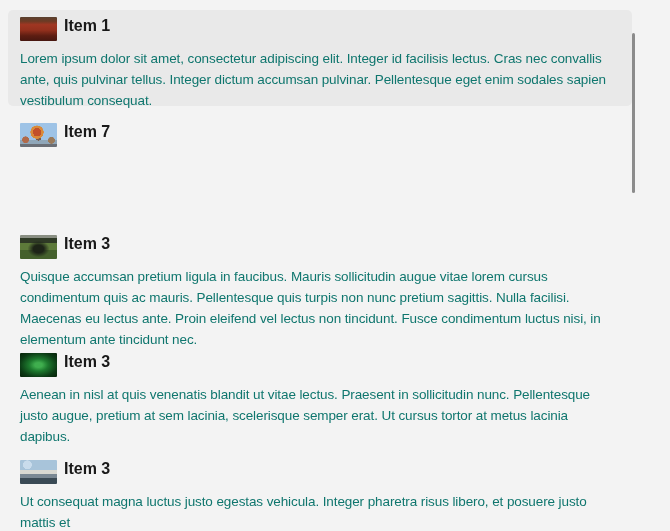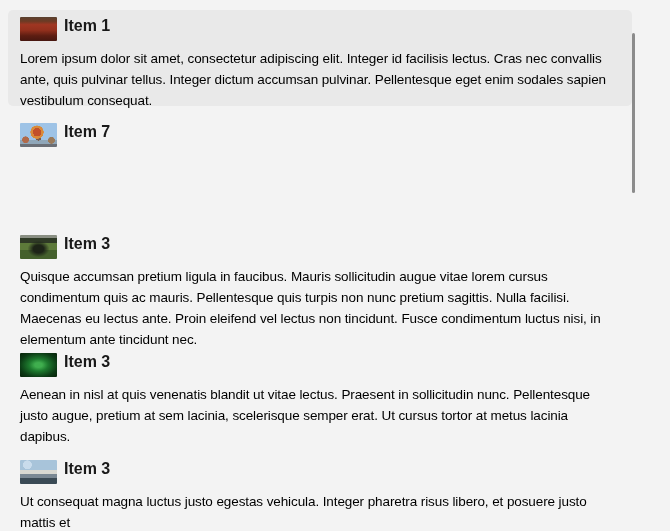--- a/index.html
+++ b/index.html
@@ -73,21 +73,21 @@
     color: #191919;
     margin-left: 7px;
     white-space: nowrap;
   }
   .item-desc {
     margin: 7px 28px 0 12px;
     width: 596px;
     font-size: 13.5px;
     line-height: 21px;
     letter-spacing: -0.1px;
-    color: #000000;
+    color: #0f766e;
   }
   .scrollbar-track {
     position: absolute;
     left: 622px;
     top: 0;
     width: 8px;
     height: 531px;
   }
   .scrollbar-thumb {
     position: absolute;

